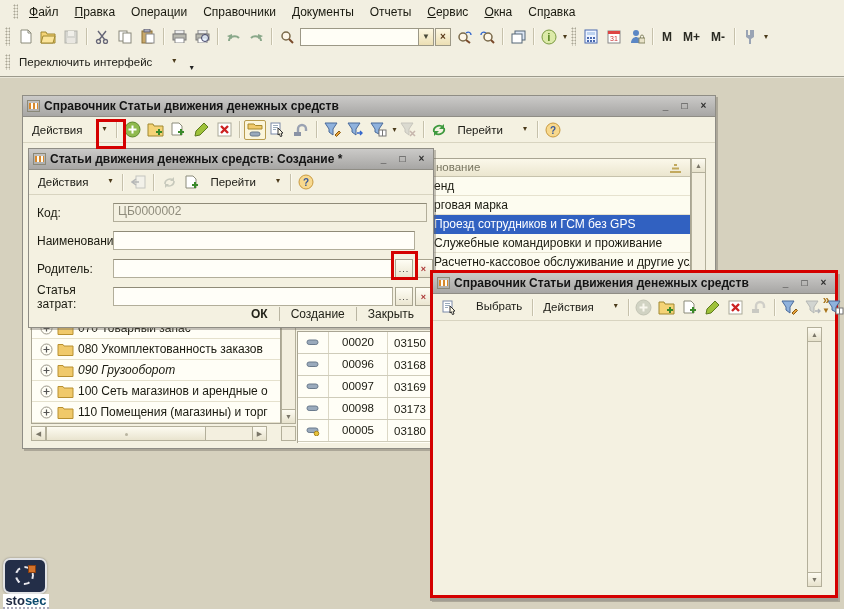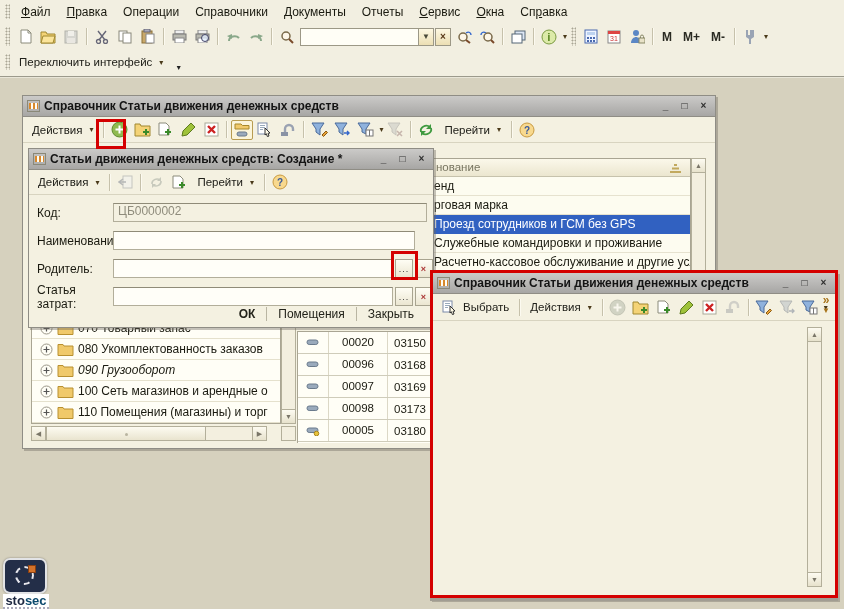--- a/index.html
+++ b/index.html
@@ -4,21 +4,21 @@
 <style>
   * { box-sizing: border-box; margin: 0; padding: 0; }
   html,body { width:844px; height:609px; }
   body { font-family:"Liberation Sans", sans-serif; font-size:12px; color:#1a1a10; }
   #screen { position:relative; width:844px; height:609px; background:#d6d1be; overflow:hidden; }
 
   
   #chrome { position:absolute; left:0; top:0; width:844px; height:77px; background:#f2efe1; border-bottom:1px solid #9c9a8c; box-shadow:0 1px 0 #e9e6d8; }
   .bar { display:flex; align-items:center; }
   .grip { width:5px; align-self:stretch; margin:4px 3px; background-image:radial-gradient(circle,#aaa695 0.9px,transparent 1.1px); background-size:3px 3px; }
-  #menubar { height:23px; padding-left:2px; }
+  #menubar { height:23px; padding-left:10px; }
   .menu-item { padding:3px 8px; font-size:12px; white-space:nowrap; }
   #maintb { height:27px; padding-left:2px; gap:1px; }
   .ib { width:22px; height:21px; display:flex; align-items:center; justify-content:center; border-radius:2px; flex:none; }
   .disabled { opacity:.42; filter:grayscale(.7); }
   .sep { width:1px; height:17px; background:#c6c1ab; margin:0 3px; flex:none; box-shadow:1px 0 0 #fcfaf0; }
   .combo { display:flex; align-items:center; margin:0 1px; }
   .combo-field { width:118px; height:18px; background:#fffef6; border:1px solid #9c9886; border-right:none; }
   .combo-btn { width:16px; height:18px; background:linear-gradient(#fdf8e2,#ecdfb4); border:1px solid #9c9886; display:flex; align-items:center; justify-content:center; font-size:8px; color:#4a4a3a; }
   .combo-x { margin-left:1px; font-size:10px; font-weight:bold; color:#5a3a1a; }
   .mlab { font-weight:bold; font-size:12px; color:#2a2a22; padding:0 5px; }
@@ -26,21 +26,21 @@
   #ifacebar { height:24px; padding-left:2px; font-size:12px; }
   #iface-overflow { font-size:7px; color:#222; margin-left:6px; margin-top:10px; }
 
   
   .win { position:absolute; background:#f4f1e1; border:1px solid #8f8d85; box-shadow:2px 2px 0 rgba(110,106,94,.4); }
   .tbar { height:21px; display:flex; align-items:center; gap:4px; padding:0 4px; background:linear-gradient(#cbcac8,#a7a6a4); border-bottom:1px solid #8f8d85; }
   .wicon { width:13px; height:12px; background:repeating-linear-gradient(90deg,#d9892b 0 2px,#fffdf4 2px 4px) content-box #fffdf4; padding:2px 1px; border:1px solid #8a8878; flex:none; }
   .ttext { flex:1; font-size:12px; font-weight:bold; color:#141414; white-space:nowrap; overflow:hidden; }
   .wbtn { width:15px; height:13px; font-size:10px; line-height:11px; text-align:center; color:#2e2e2e; font-weight:bold; flex:none; }
   .wtb { height:26px; display:flex; align-items:center; gap:1px; padding:0 3px; background:#f4f1e1; border-bottom:1px solid #d8d4c0; }
-  .tbtn { display:flex; align-items:center; gap:5px; padding:2px 6px; font-size:11.5px; color:#20201a; white-space:nowrap; }
+  .tbtn { display:flex; gap:18px; padding:2px 6px; font-size:11.5px; color:#20201a; white-space:nowrap; }
   .wib { width:22px; height:20px; display:flex; align-items:center; justify-content:center; flex:none; }
   .pressed { border:1px solid #b89c50; background:#fbf5da; border-radius:2px; }
 
   
   .sb { position:absolute; background:#f3efdf; border:1px solid #b3af9a; }
   .sbtn { position:absolute; background:linear-gradient(#fdfbf1,#e7e2cc); border:1px solid #b3af9a; color:#7a7668; font-size:7px; display:flex; align-items:center; justify-content:center; }
   .sthumb { position:absolute; background:linear-gradient(#fdfbf1,#e9e4cf); border:1px solid #b3af9a; }
   .sdot { position:absolute; width:3px; height:3px; border-radius:50%; background:#b9b5a0; }
 
   
@@ -612,21 +612,21 @@
     </div>
     <div class="frow" style="left:8px;top:138px;width:396px">
       <span class="flabel">Статья затрат:</span>
       <span class="field" style="width:282px"></span>
       <span class="mini" style="margin-left:2px">...</span>
       <span class="mini" style="margin-left:2px;color:#a33;font-weight:bold">×</span>
     </div>
 
     <div id="form-btns">
       <span class="fbtn primary">ОК</span>
-      <span class="fbtn">Помещения</span>
+      <span class="fbtn">Создание</span>
       <span class="fbtn">Закрыть</span>
     </div>
   </div>
 
   <div class="win" id="win3" style="left:430px;top:270px;width:408px;height:328px;z-index:3">
     <div class="tbar">
       <span class="wicon"></span>
       <span class="ttext">Справочник Статьи движения денежных средств</span>
       <span class="wbtn">_</span>
       <span class="wbtn">□</span>

